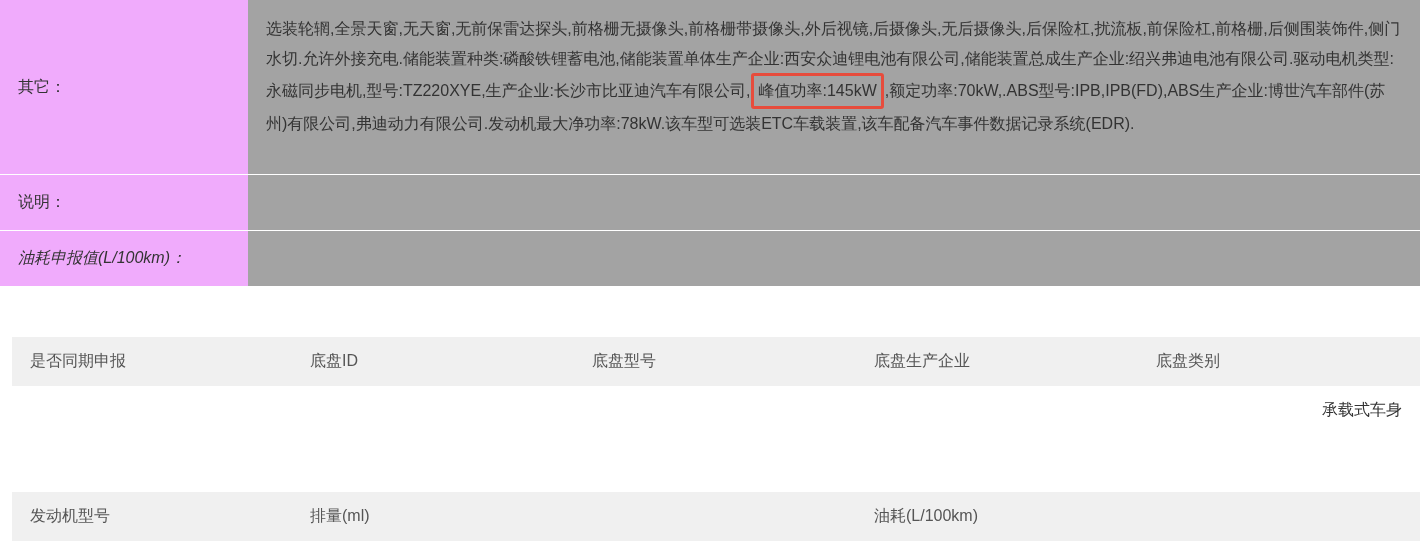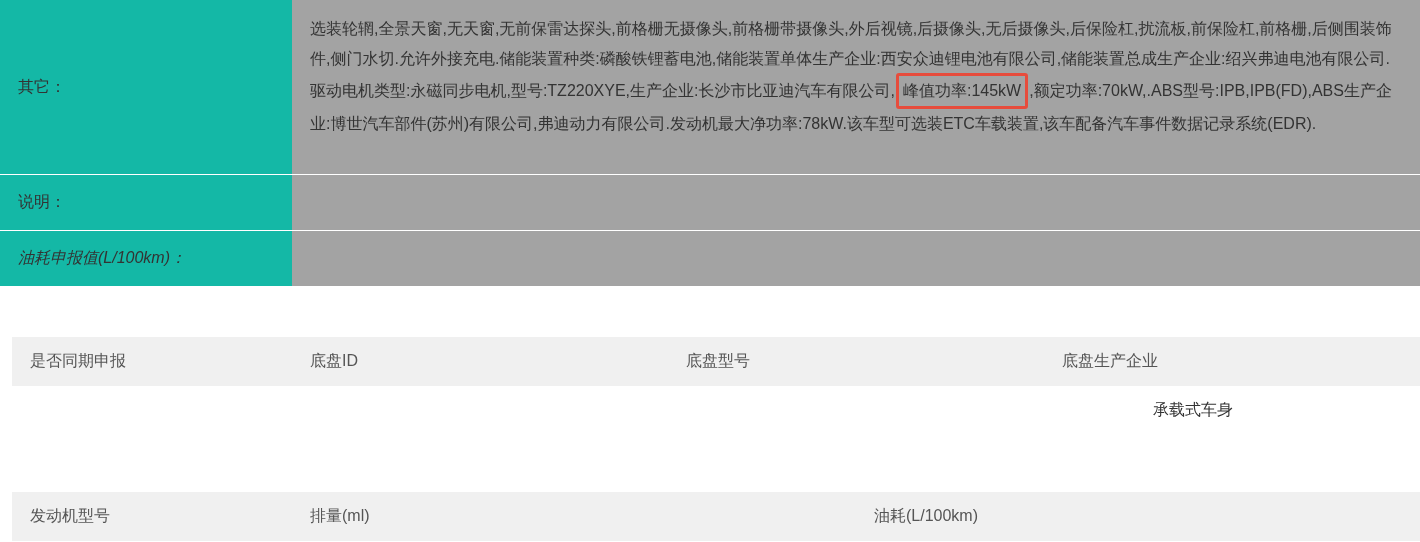--- a/index.html
+++ b/index.html
@@ -12,22 +12,22 @@
       font-size: 16px;
       color: #333;
       background: #fff;
       width: 1420px;
     }
     .row {
       display: flex;
       border-bottom: 1px solid #fff;
     }
     .label-cell {
-      background: #14b8a6;
-      width: 292px;
+      background: #f0abfc;
+      width: 248px;
       flex-shrink: 0;
       padding: 14px 18px;
       display: flex;
       align-items: center;
       color: #333;
     }
     .value-cell {
       flex: 1;
       padding: 14px 18px;
       line-height: 1.85;
@@ -66,20 +66,21 @@
       flex: none;
     }
     .table-body {
       display: flex;
       background: #fff;
     }
     .td {
       flex: 1;
       padding: 14px 18px;
       min-height: 56px;
+      text-align: right;
     }
     .td:first-child {
       width: 280px;
       flex: none;
     }
     .highlight-box {
       display: inline-block;
       border: 3px solid #e74c3c;
       border-radius: 3px;
       padding: 0 4px;
@@ -119,20 +120,21 @@
   </div>
 </div>
 
 <div class="gap"></div>
 
 <div class="table-header">
   <div class="th">是否同期申报</div>
   <div class="th">底盘ID</div>
   <div class="th">底盘型号</div>
   <div class="th">底盘生产企业</div>
+  <div class="th">底盘类别</div>
 </div>
 
 <div class="table-body">
   <div class="td"></div>
   <div class="td"></div>
   <div class="td"></div>
   <div class="td"></div>
   <div class="td">承载式车身</div>
 </div>
 

